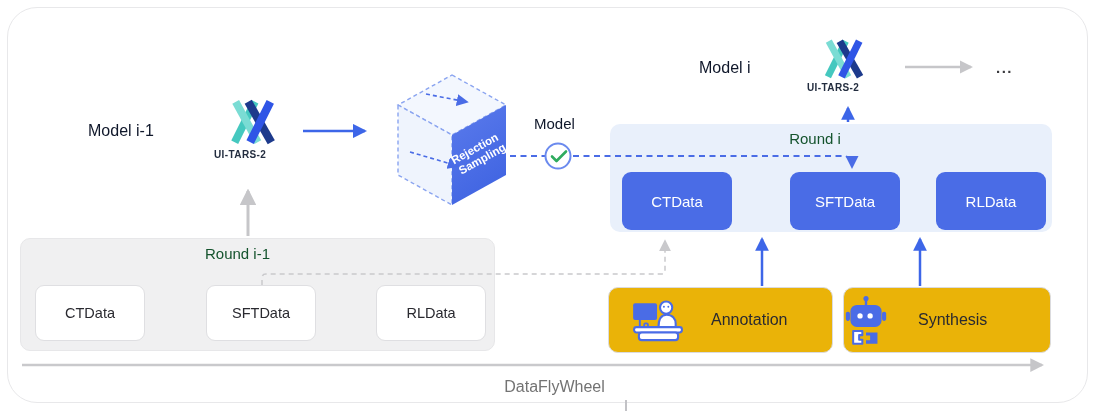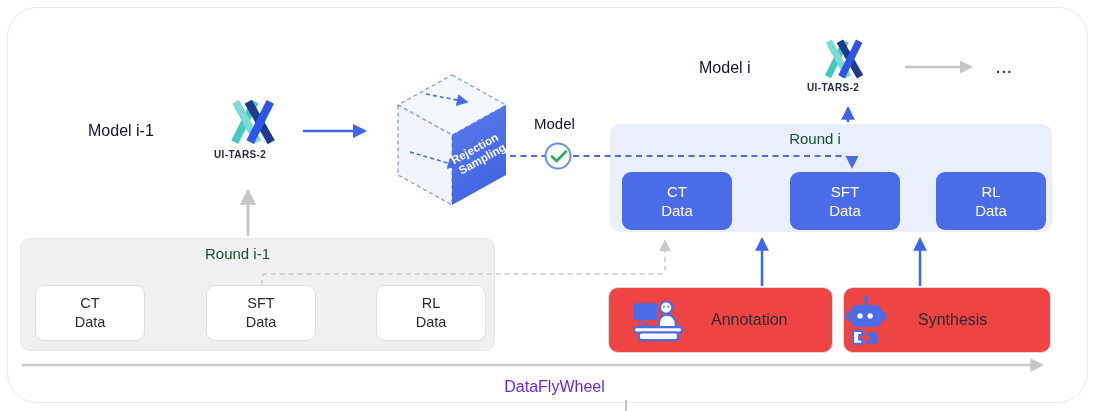--- a/index.html
+++ b/index.html
@@ -7,36 +7,36 @@
           font-family:"Liberation Sans","DejaVu Sans",sans-serif;color:#26262B;}
   .abs{position:absolute;}
   .card{left:7px;top:7px;width:1081px;height:396px;border:1.5px solid #E8E8EA;
         border-radius:30px;background:#fff;box-sizing:border-box;z-index:0;}
   .lbl{font-size:16px;font-weight:400;color:#0f172a;white-space:nowrap;}
   .panel{border-radius:10px;z-index:1;}
   .panel-blue{background:#E9F0FB;}
   .panel-gray{background:#F0F0F1;border:1px solid #E7E7E9;box-sizing:border-box;}
   .panel-title{position:absolute;left:0;right:0;text-align:center;font-size:15px;
                font-weight:500;color:#14532d;}
-  .dbox{position:absolute;width:110px;border-radius:9px;display:flex;flex-direction:column;
+  .dbox{position:absolute;width:110px;border-radius:9px;display:flex;flex-direction:row;
         align-items:center;justify-content:center;text-align:center;line-height:19px;z-index:2;box-sizing:border-box;}
   .dbox span{display:block;}
   .dbox.blue{height:58px;background:#4A6CE6;color:#ffffff;font-size:15px;font-weight:500;}
   .dbox.white{height:56px;background:#ffffff;border:1.5px solid #DFDFE2;color:#2A2A30;
               font-size:14.5px;font-weight:500;}
-  .srcbox{position:absolute;height:66px;background:#ef4444;border:1.5px solid #DBDBDE;
+  .srcbox{position:absolute;height:66px;background:#eab308;border:1.5px solid #DBDBDE;
           border-radius:10px;display:flex;align-items:center;box-sizing:border-box;z-index:2;}
   .srcbox .txt{font-size:16px;font-weight:500;color:#2A2A30;}
   .caption{position:absolute;font-size:10px;font-weight:700;color:#232D3F;
            letter-spacing:0.4px;text-align:left;white-space:nowrap;}
   .ellipsis{font-size:15px;font-weight:700;color:#3A3A3E;letter-spacing:1.5px;}
   .overlay{position:absolute;left:0;top:0;z-index:3;pointer-events:none;}
   .tick{width:2px;height:11px;background:#C2C2C6;z-index:4;}
   .footer-label{position:absolute;left:12px;right:0;top:378px;text-align:center;
-                font-size:16px;font-weight:500;color:#6d28d9;z-index:2;}
+                font-size:16px;font-weight:500;color:#737373;z-index:2;}
 </style>
 </head>
 <body>
 
 <div class="canvas">
 
   <div class="abs card"></div>
 
   <div class="abs panel panel-blue" style="left:610px;top:124px;width:442px;height:108px;">
     <div class="panel-title" style="top:6px;transform:translateX(-16px);">Round i</div>

